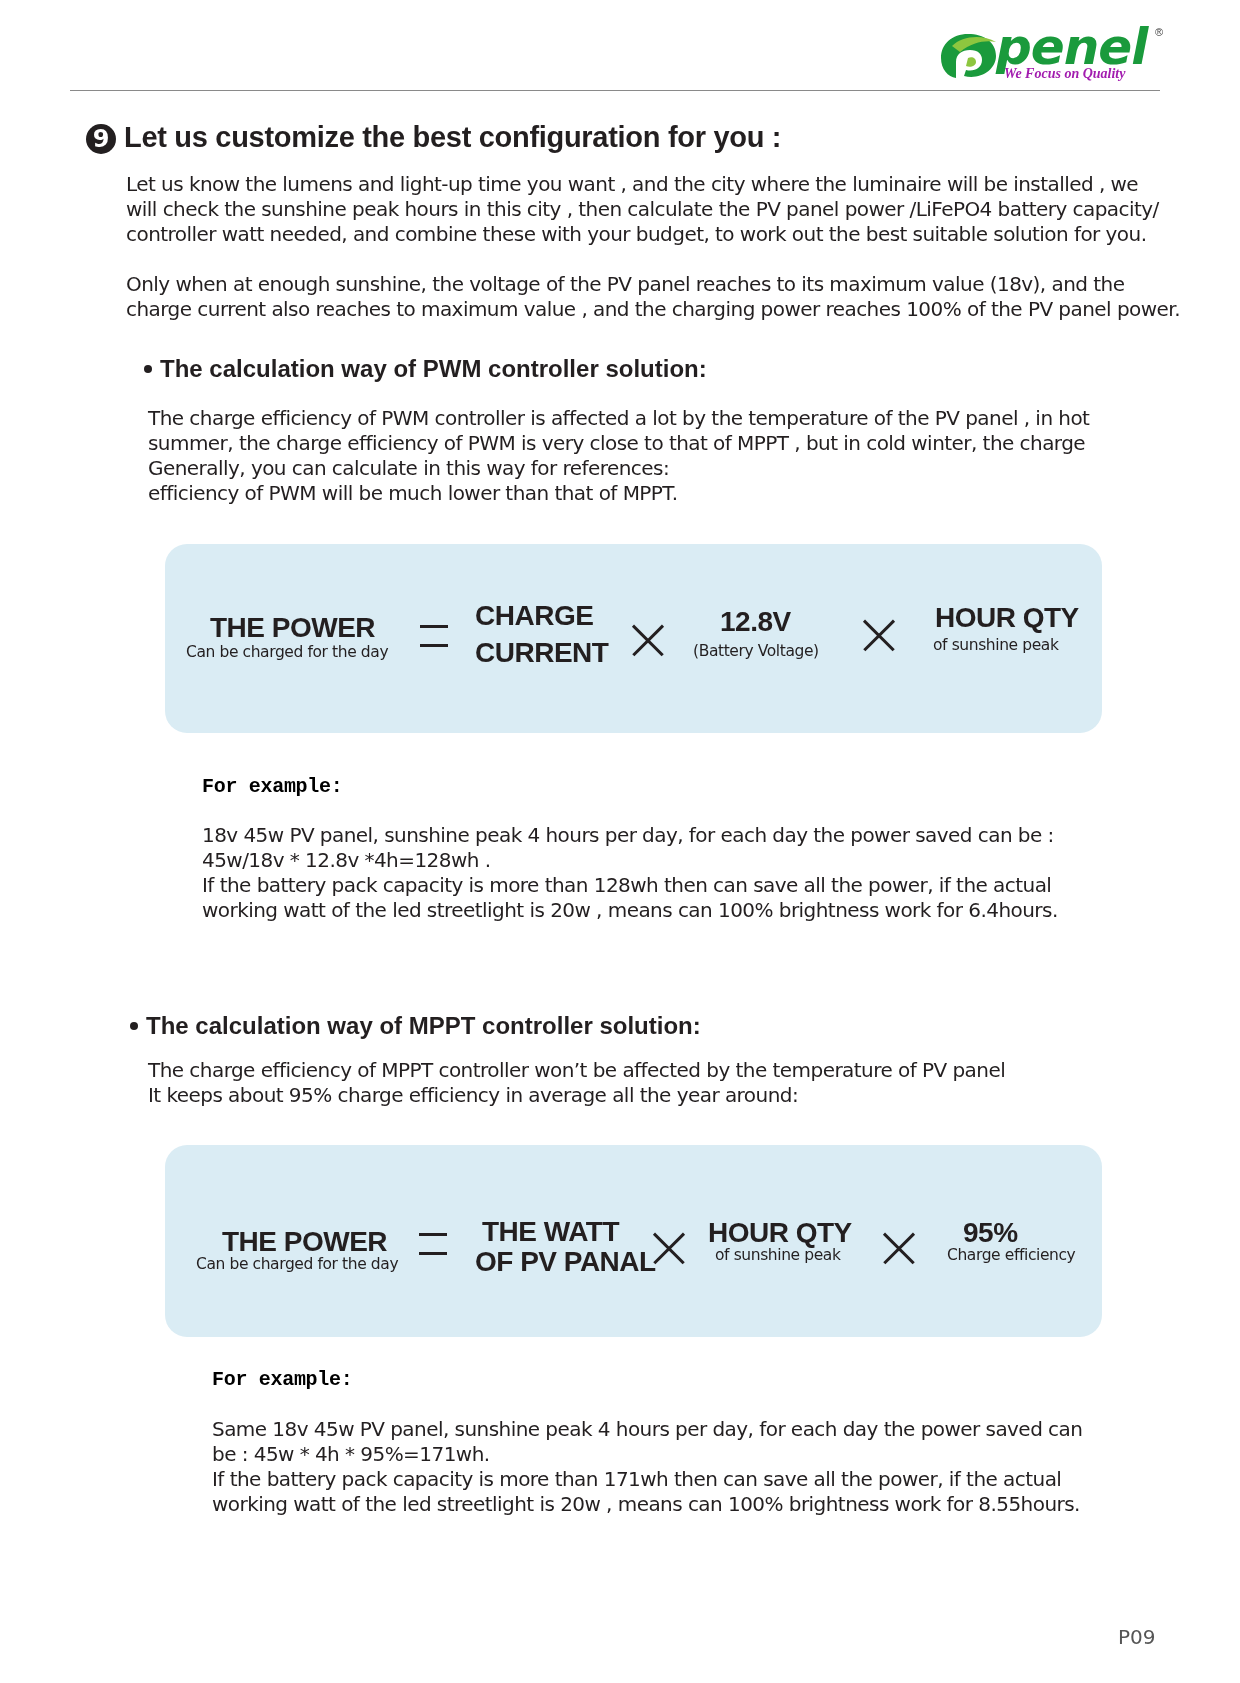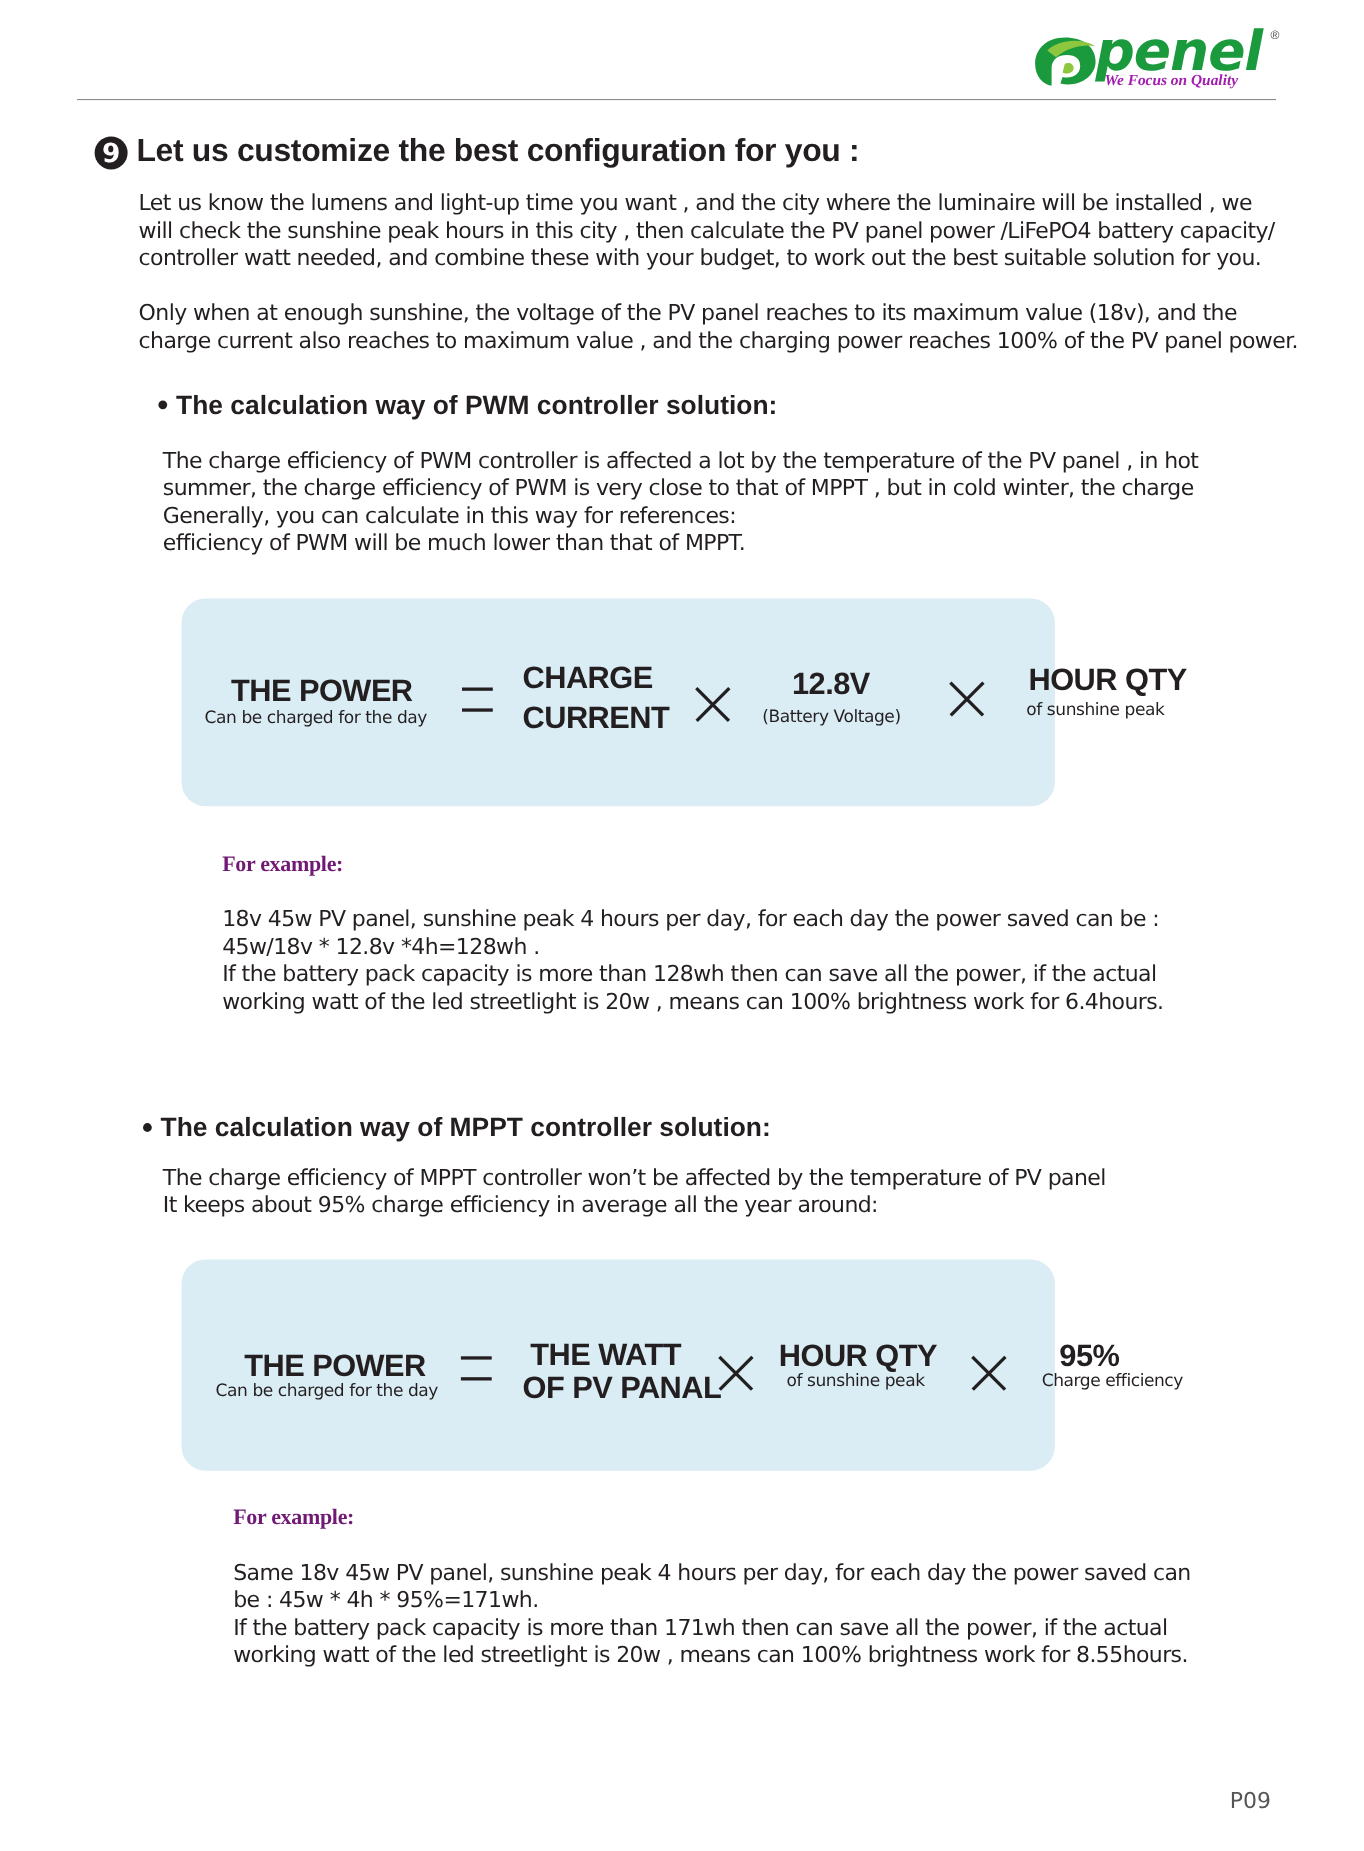--- a/index.html
+++ b/index.html
@@ -24,34 +24,34 @@
 
   .para { position:absolute; font-size:20px; line-height:25px; color:#231f20;
           font-family:"DejaVu Sans", sans-serif; letter-spacing:-0.55px; }
   .para div { white-space:nowrap; }
 
   .heading { position:absolute; font-size:24px; font-weight:bold; color:#231f20; white-space:nowrap;
              font-family:"Liberation Sans", sans-serif; }
   .bullet { display:inline-block; width:8px; height:8px; border-radius:50%; background:#231f20;
             vertical-align:middle; margin-right:8px; position:relative; top:-2px; }
 
-  .formula-box { position:absolute; left:165px; width:794px; background:#daecf4; border-radius:22px; }
+  .formula-box { position:absolute; left:165px; width:937px; background:#daecf4; border-radius:22px; }
 
   .f-big { position:absolute; font-family:"Liberation Sans", sans-serif; font-weight:bold;
            font-size:28px; color:#231f20; white-space:nowrap; letter-spacing:-0.5px; }
   .f-small { position:absolute; font-family:"DejaVu Sans", sans-serif; font-size:15.5px; color:#231f20;
              white-space:nowrap; letter-spacing:-0.4px; }
   .eq { position:absolute; width:28px; height:28px; }
   .eq::before, .eq::after { content:""; position:absolute; left:0; width:28px; height:3px; background:#231f20; }
   .eq::before { top:3px; } .eq::after { bottom:3px; }
   .times { position:absolute; width:32px; height:32px; }
   .times::before, .times::after { content:""; position:absolute; left:-5px; top:15px; width:42px; height:2.5px; background:#231f20; }
   .times::before { transform:rotate(45deg); } .times::after { transform:rotate(-45deg); }
 
-  .ex-label { position:absolute; font-size:20px; font-weight:bold; color:#701a75; font-family:Liberation Serif, serif; letter-spacing:-0.3px; }
+  .ex-label { position:absolute; font-size:20px; font-weight:bold; color:#000000; font-family:Liberation Mono, monospace; letter-spacing:-0.3px; }
   .page-num { position:absolute; left:1118px; top:1625px; font-size:20px; color:#555; font-family:"DejaVu Sans", sans-serif; }
 </style>
 </head>
 <body>
 
 <div class="logo">
   <svg class="abs" style="left:0;top:4px" width="62" height="48" viewBox="0 0 62 48">
     <path d="M30 2 C14 2 3 12 3 26 C3 37 10 45 18 46 L18 30 C18 22 24 18 32 18 C40 18 44 22 44 28 C44 36 36 40 28 38 L26 44 C42 48 58 38 58 24 C58 10 46 2 30 2 Z" fill="#1a9a3c"></path>
     <path d="M14 14 C24 4 44 2 58 10 C48 8 34 10 22 20 Z" fill="#8dc63f"></path>
     <path d="M30 26 C34 24 38 26 38 30 C38 34 32 36 28 34 Z" fill="#8dc63f"></path>

